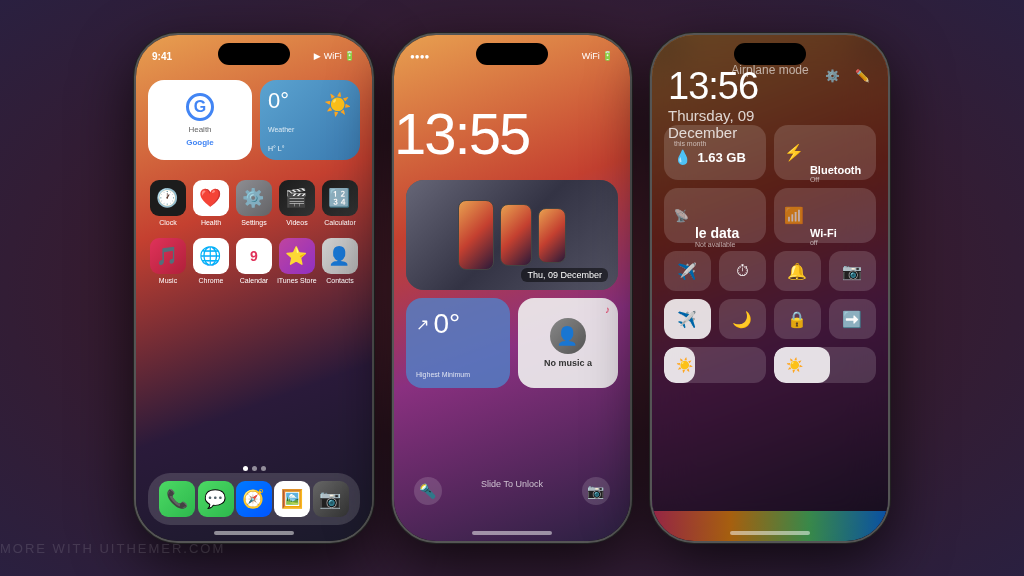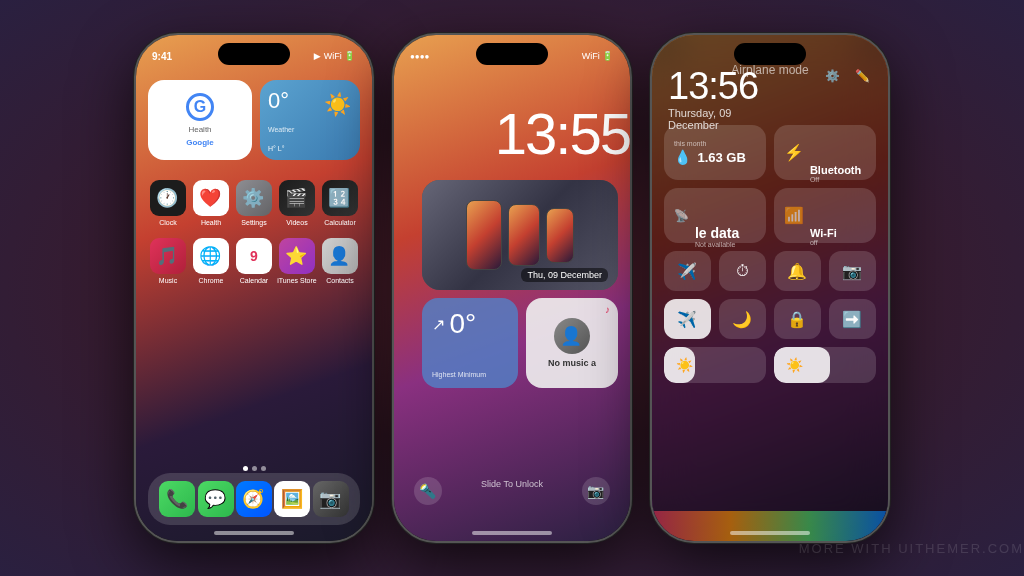--- a/index.html
+++ b/index.html
@@ -12,21 +12,21 @@
       justify-content: center;
       gap: 18px;
       font-family: -apple-system, BlinkMacSystemFont, 'SF Pro Display', sans-serif;
       overflow: hidden;
     }
 
     
     .watermark {
       position: absolute;
       width: 100%;
-      text-align: right;
+      text-align: left;
       color: rgba(255,255,255,0.12);
       font-size: 13px;
       letter-spacing: 2px;
       bottom: 20px;
       pointer-events: none;
     }
 
     
     .phone {
       width: 240px;
@@ -255,31 +255,31 @@
     .phone2-bg {
       position: absolute;
       inset: 0;
       background: linear-gradient(160deg, #e8a050 0%, #c44030 35%, #8a3080 60%, #2a2040 100%);
     }
 
     .lock-time {
       position: absolute;
       top: 65px;
       left: 0; right: 0;
-      text-align: right;
+      text-align: left;
       font-size: 58px;
       font-weight: 200;
       color: white;
       letter-spacing: -2px;
     }
 
     .lock-widgets {
       position: absolute;
       top: 145px;
-      left: 28px;
+      left: 12px;
       right: 12px;
     }
 
     .lock-photo-widget {
       width: 100%;
       height: 110px;
       border-radius: 18px;
       overflow: hidden;
       background: #555;
       position: relative;
@@ -434,21 +434,21 @@
       font-size: 38px;
       font-weight: 200;
       color: white;
       letter-spacing: -1px;
     }
 
     .cc-date {
       position: absolute;
       top: 72px;
       left: 16px;
-      font-size: 11px;
+      font-size: 15px;
       color: rgba(255,255,255,0.8);
     }
 
     .cc-top-icons {
       position: absolute;
       top: 30px;
       right: 14px;
       display: flex;
       gap: 8px;
     }

